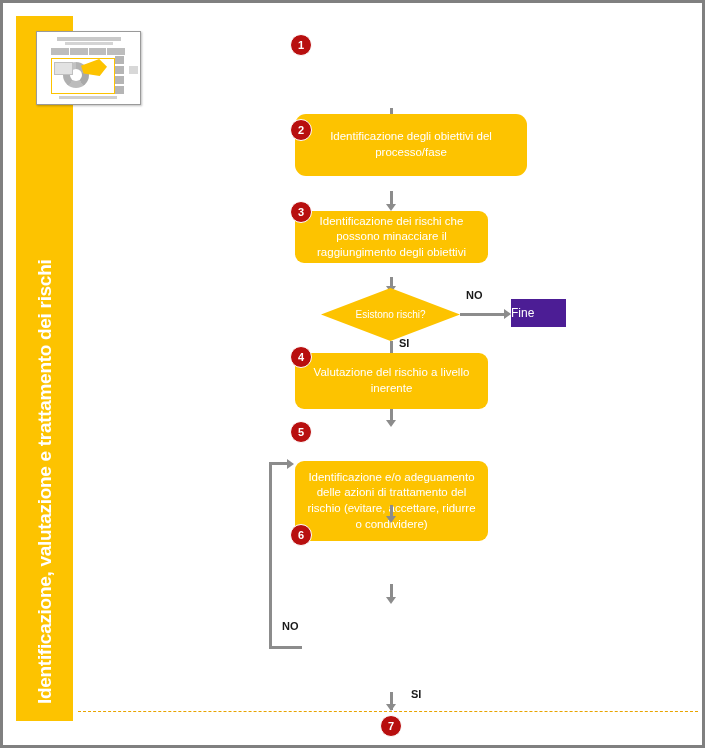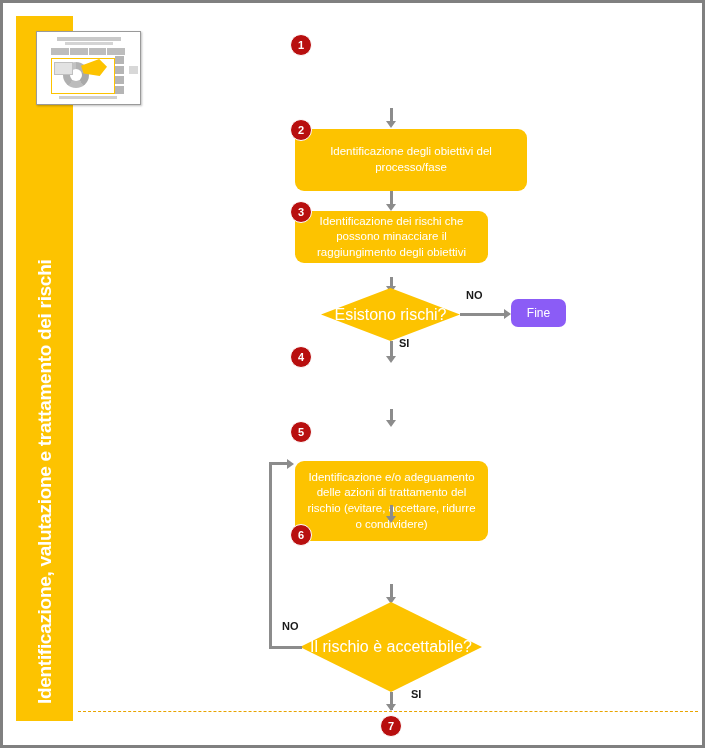--- a/index.html
+++ b/index.html
@@ -122,47 +122,46 @@
     line-height: 1.35;
     text-align: center;
     display: flex;
     align-items: center;
     justify-content: center;
     padding: 0 10px;
     box-sizing: border-box;
   }
   .node-end {
     position: absolute;
-    background: #8b5cf6;
-    border-radius: 7px;
+    background: #4c1d95;
+    border-radius: 0;
     color: #ffffff;
     font-size: 12px;
     display: flex;
     align-items: center;
-    justify-content: center;
   }
 
   
   .diamond {
     position: absolute;
   }
   .diamond .shape {
     position: absolute;
     inset: 0;
     background: #FDC300;
     clip-path: polygon(50% 0, 100% 50%, 50% 100%, 0 50%);
   }
   .diamond .dtext {
     position: absolute;
     inset: 0;
     display: flex;
     align-items: center;
     justify-content: center;
     color: #ffffff;
-    font-size: 16px;
+    font-size: 10px;
     line-height: 1.35;
     text-align: center;
   }
 
   
   .badge {
     position: absolute;
     width: 22px;
     height: 22px;
     border-radius: 50%;
@@ -255,21 +254,21 @@
       <div class="t-right"></div>
       <div class="t-foot"></div>
     </div>
   </div>
 
   <div class="badge" style="left:287px; top:31px;">1</div>
 
   <div class="vline" style="left:387px; top:105px; height:16px;"></div>
   <div class="arrow-down" style="left:383px; top:118px;"></div>
 
-  <div class="node" style="left:292px; top:126px; width:232px; height:62px;">
+  <div class="node" style="left:292px; top:111px; width:232px; height:62px;border-radius:11px;">
     <span>Identificazione degli obiettivi del processo/fase</span>
   </div>
   <div class="badge" style="left:287px; top:116px;">2</div>
 
   <div class="vline" style="left:387px; top:188px; height:16px;"></div>
   <div class="arrow-down" style="left:383px; top:201px;"></div>
 
   <div class="node" style="left:292px; top:208px; width:193px; height:52px;">
     <span>Identificazione dei rischi che possono minacciare il raggiungimento degli obiettivi</span>
   </div>
@@ -288,42 +287,41 @@
   <div class="edge-label" style="left:463px; top:286px;">NO</div>
 
   <div class="node-end" style="left:508px; top:296px; width:55px; height:28px;">
     <span>Fine</span>
   </div>
 
   <div class="vline" style="left:387px; top:338px; height:18px;"></div>
   <div class="arrow-down" style="left:383px; top:353px;"></div>
   <div class="edge-label" style="left:396px; top:334px;">SI</div>
 
+  <div class="node" style="left:292px; top:350px; width:193px; height:56px;">
+    <span>Valutazione  del rischio a livello inerente</span>
+  </div>
   <div class="badge" style="left:287px; top:343px;">4</div>
 
   <div class="vline" style="left:387px; top:406px; height:14px;"></div>
   <div class="arrow-down" style="left:383px; top:417px;"></div>
 
   <div class="node" style="left:292px; top:422px; width:193px; height:80px;margin-top:36px;">
     <span>Identificazione e/o adeguamento delle azioni di trattamento  del rischio (evitare, accettare, ridurre o condividere)</span>
   </div>
   <div class="badge" style="left:287px; top:418px;">5</div>
 
   <div class="vline" style="left:387px; top:502px; height:14px;"></div>
   <div class="arrow-down" style="left:383px; top:513px;"></div>
 
   <div class="badge" style="left:287px; top:521px;">6</div>
 
   <div class="vline" style="left:387px; top:581px; height:16px;"></div>
   <div class="arrow-down" style="left:383px; top:594px;"></div>
 
-  <div class="diamond" style="left:297px; top:599px; width:182px; height:90px;">
-    <div class="shape"></div>
-    <div class="dtext">Il rischio è accettabile?</div>
-  </div>
 
   <div class="hline" style="left:266px; top:643px; width:33px;"></div>
   <div class="vline" style="left:266px; top:459px; height:185px;"></div>
   <div class="hline" style="left:266px; top:459px; width:20px;"></div>
   <div class="arrow-right" style="left:284px; top:456px;"></div>
   <div class="edge-label" style="left:279px; top:617px;">NO</div>
 
   <div class="vline" style="left:387px; top:689px; height:18px;"></div>
   <div class="arrow-down" style="left:383px; top:701px;"></div>
   <div class="edge-label" style="left:408px; top:685px;">SI</div>

